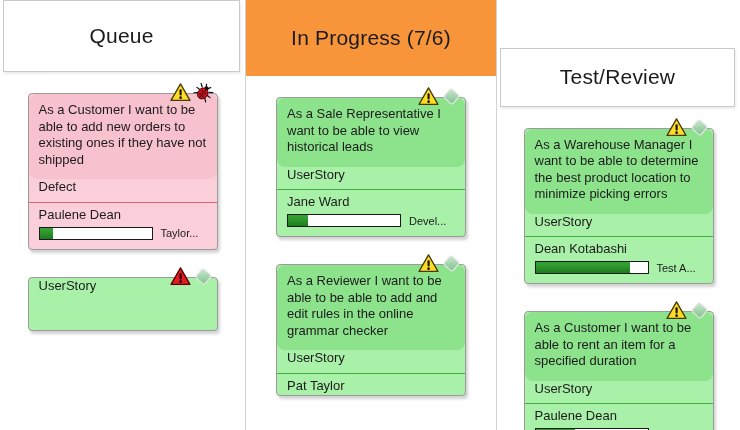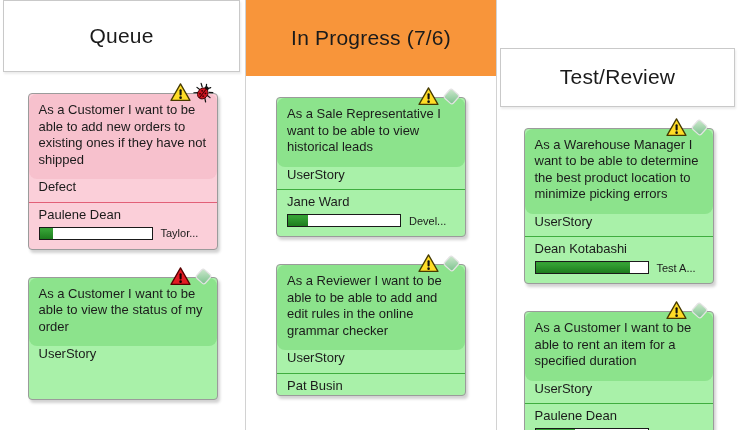--- a/index.html
+++ b/index.html
@@ -109,21 +109,20 @@
                 <defs>
                   <linearGradient id="tg" x1="0" y1="0" x2="1" y2="1">
                     <stop offset="0" stop-color="#cfe9cf"></stop>
                     <stop offset="1" stop-color="#79c18b"></stop>
                   </linearGradient>
                 </defs>
                 <rect x="5.4" y="5.4" width="13.2" height="13.2" rx="2.6" transform="rotate(42 12 12)" fill="url(#tg)" stroke="#e3e3e3" stroke-width="1.4"></rect>
               </svg>
             </span>
           </div>
-    <div class="card-title">As a Customer I want to be able to view the status of my order</div>
     <div class="card-type">UserStory</div>
 
   </div>
       </div>
   </div>
     <div class="column col-1 highlighted">
     <div class="col-header">In Progress (7/6)</div>
     <div class="col-body">
         <div class="card green">
     <div class="icons">
@@ -175,21 +174,21 @@
                     <stop offset="1" stop-color="#79c18b"></stop>
                   </linearGradient>
                 </defs>
                 <rect x="5.4" y="5.4" width="13.2" height="13.2" rx="2.6" transform="rotate(42 12 12)" fill="url(#tg)" stroke="#e3e3e3" stroke-width="1.4"></rect>
               </svg>
             </span>
           </div>
     <div class="card-title">As a Reviewer I want to be able to be able to add and edit rules in the online grammar checker</div>
     <div class="card-type">UserStory</div>
     <div class="card-footer">
-      <div class="card-assignee">Pat Busin</div>
+      <div class="card-assignee">Pat Taylor</div>
     </div>
   </div>
       </div>
   </div>
     <div class="column col-2">
     <div class="col-header">Test/Review</div>
     <div class="col-body">
         <div class="card green">
     <div class="icons">
             <span class="icon">

